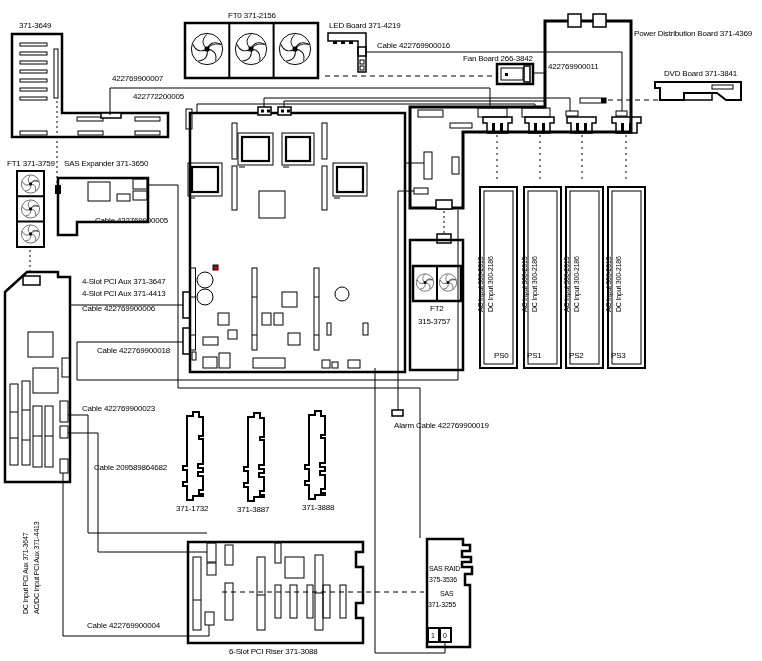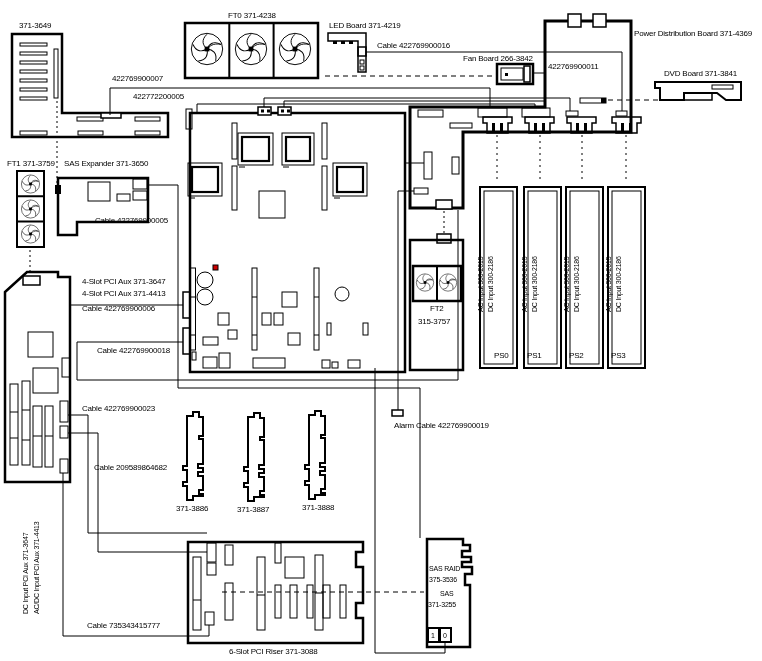--- a/index.html
+++ b/index.html
@@ -288,40 +288,40 @@
     <path d="M183,305 H70 V358"></path>
     <path d="M183,342 H77 V380 H458 V210"></path>
     <path d="M68,415 H88 V533 H207"></path>
     <path d="M68,433 H98 V552 H207"></path>
     <path d="M63,473 V636 H209 V625"></path>
     <path d="M375,368 V653 H445 V643"></path>
   </g>
 </svg>
 
 <div class="lbl" style="left:19px;top:21px">371-3649</div>
-<div class="lbl" style="left:228px;top:11px">FT0  371-4238</div>
+<div class="lbl" style="left:228px;top:11px">FT0  371-2156</div>
 <div class="lbl" style="left:329px;top:21px">LED  Board  371-4219</div>
 <div class="lbl" style="left:377px;top:41px">Cable   422769900016</div>
 <div class="lbl" style="left:463px;top:54px">Fan  Board  266-3842</div>
 <div class="lbl" style="left:634px;top:29px">Power Distribution  Board   371-4369</div>
 <div class="lbl" style="left:548px;top:62px">422769900011</div>
 <div class="lbl" style="left:664px;top:69px">DVD  Board  371-3841</div>
 <div class="lbl" style="left:112px;top:74px">422769900007</div>
 <div class="lbl" style="left:133px;top:92px">422772200005</div>
 <div class="lbl" style="left:7px;top:159px">FT1   371-3759</div>
 <div class="lbl" style="left:64px;top:159px">SAS  Expander  371-3650</div>
 <div class="lbl" style="left:95px;top:216px">Cable   422769900005</div>
 <div class="lbl" style="left:82px;top:277px">4-Slot PCI Aux 371-3647</div>
 <div class="lbl" style="left:82px;top:289px">4-Slot PCI Aux 371-4413</div>
 <div class="lbl" style="left:82px;top:304px">Cable   422769900006</div>
 <div class="lbl" style="left:97px;top:346px">Cable   422769900018</div>
 <div class="lbl" style="left:82px;top:404px">Cable   422769900023</div>
 <div class="lbl" style="left:94px;top:463px">Cable   209589864682</div>
-<div class="lbl" style="left:87px;top:621px">Cable   735343415777</div>
-<div class="lbl" style="left:176px;top:504px">371-3886</div>
+<div class="lbl" style="left:87px;top:621px">Cable   422769900004</div>
+<div class="lbl" style="left:176px;top:504px">371-1732</div>
 <div class="lbl" style="left:237px;top:505px">371-3887</div>
 <div class="lbl" style="left:302px;top:503px">371-3888</div>
 <div class="lbl" style="left:229px;top:647px">6-Slot  PCI  Riser 371-3088</div>
 <div class="lbl" style="left:394px;top:421px">Alarm  Cable  422769900019</div>
 <div class="lbl" style="left:430px;top:304px">FT2</div>
 <div class="lbl" style="left:418px;top:317px">315-3757</div>
 <div class="lbl tiny" style="left:429px;top:564px">SAS RAID</div>
 <div class="lbl tiny" style="left:429px;top:575px">375-3536</div>
 <div class="lbl tiny" style="left:440px;top:589px">SAS</div>
 <div class="lbl tiny" style="left:428px;top:600px">371-3255</div>

